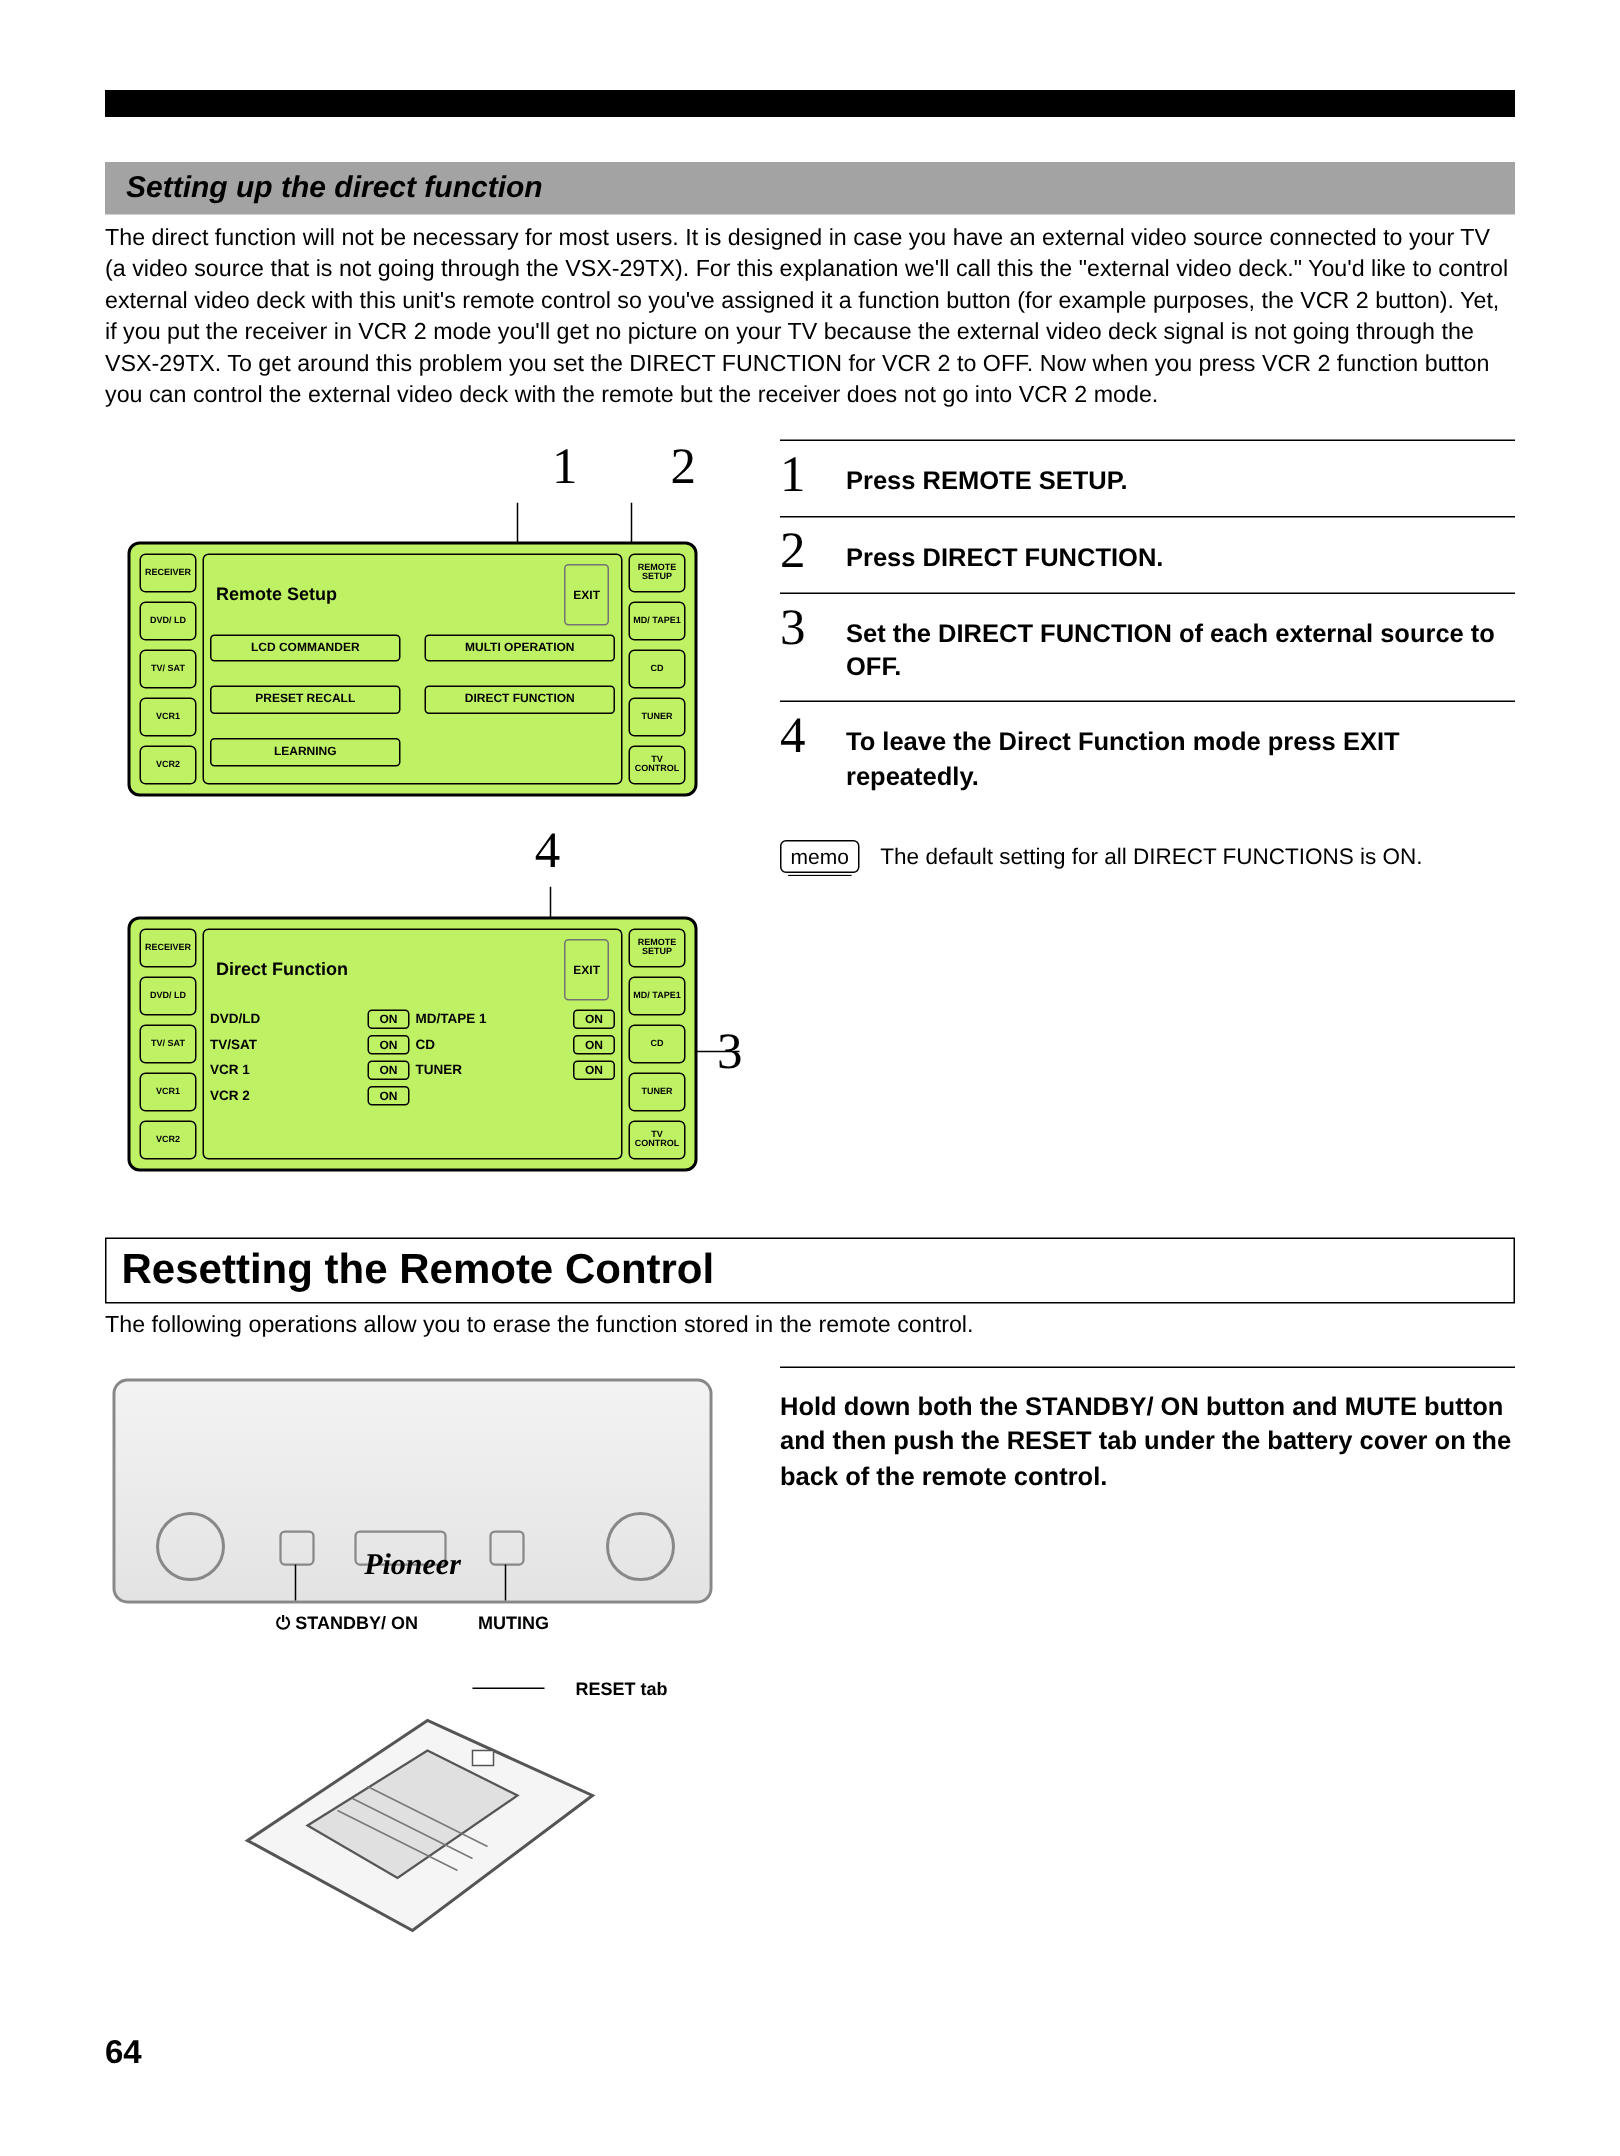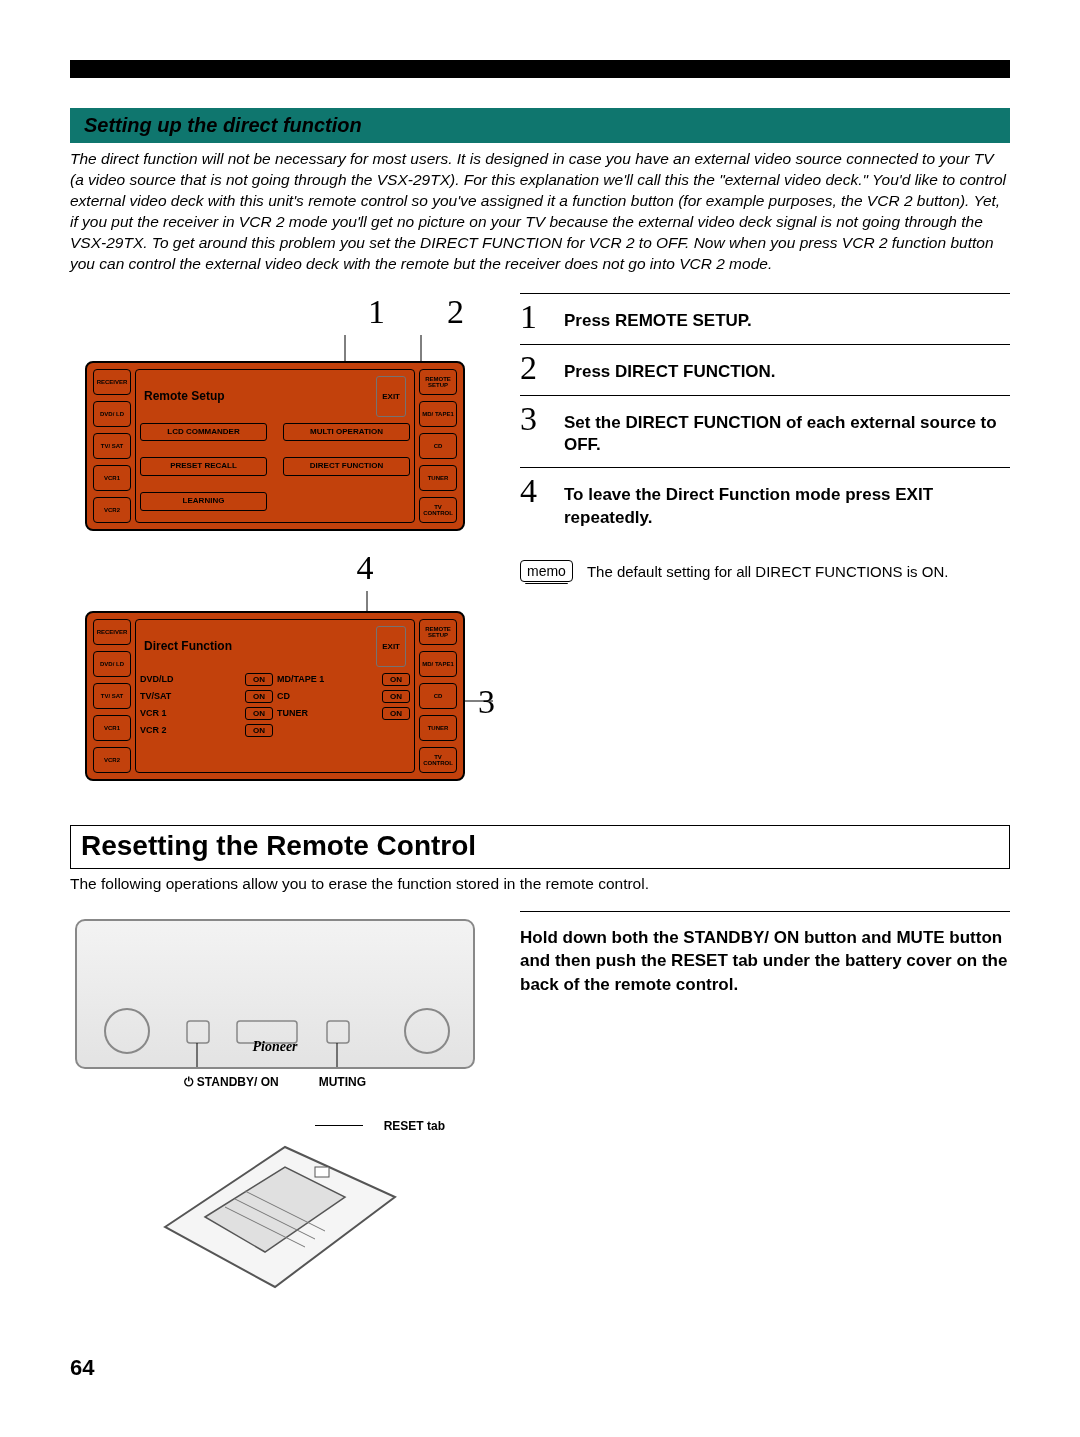--- a/index.html
+++ b/index.html
@@ -23,32 +23,31 @@
     font-style: italic;
     font-size: 18px;
     margin-bottom: 4px;
   }
   .black-stripe {
     height: 18px;
     background: #000;
     margin-bottom: 30px;
   }
   .gray-heading {
-    background: #0f766e;
+    background: #a3a3a3;
     padding: 6px 14px;
     font-weight: bold;
     font-size: 20px;
     font-style: italic;
     margin-bottom: 6px;
   }
   .intro {
     font-size: 15.5px;
     line-height: 1.35;
     margin-bottom: 18px;
-    font-style: italic;
   }
   .two-col {
     display: flex;
     gap: 40px;
     margin-bottom: 20px;
   }
   .left-col { width: 410px; flex-shrink: 0; }
   .right-col { flex: 1; }
   .callout-row {
     display: flex;
@@ -135,21 +134,21 @@
     font-weight: bold;
     font-size: 22px;
     margin-top: 48px;
   }
 
   
   .lcd {
     width: 380px;
     border: 2px solid #000;
     border-radius: 8px;
-    background: #c2410c;
+    background: #bef264;
     padding: 6px;
     display: flex;
     gap: 4px;
     position: relative;
   }
   .lcd-side {
     width: 38px;
     display: flex;
     flex-direction: column;
     gap: 6px;
@@ -231,21 +230,21 @@
     background: linear-gradient(180deg, #f3f3f3, #e3e3e3);
     position: relative;
   }
   .remote-brand {
     position: absolute;
     bottom: 12px;
     left: 50%;
     transform: translateX(-50%);
     font-style: italic;
     font-weight: bold;
-    font-size: 14px;
+    font-size: 20px;
     font-family: serif;
   }
   .label-row {
     display: flex;
     justify-content: center;
     gap: 40px;
     font-size: 12px;
     font-weight: bold;
     margin-bottom: 18px;
   }

